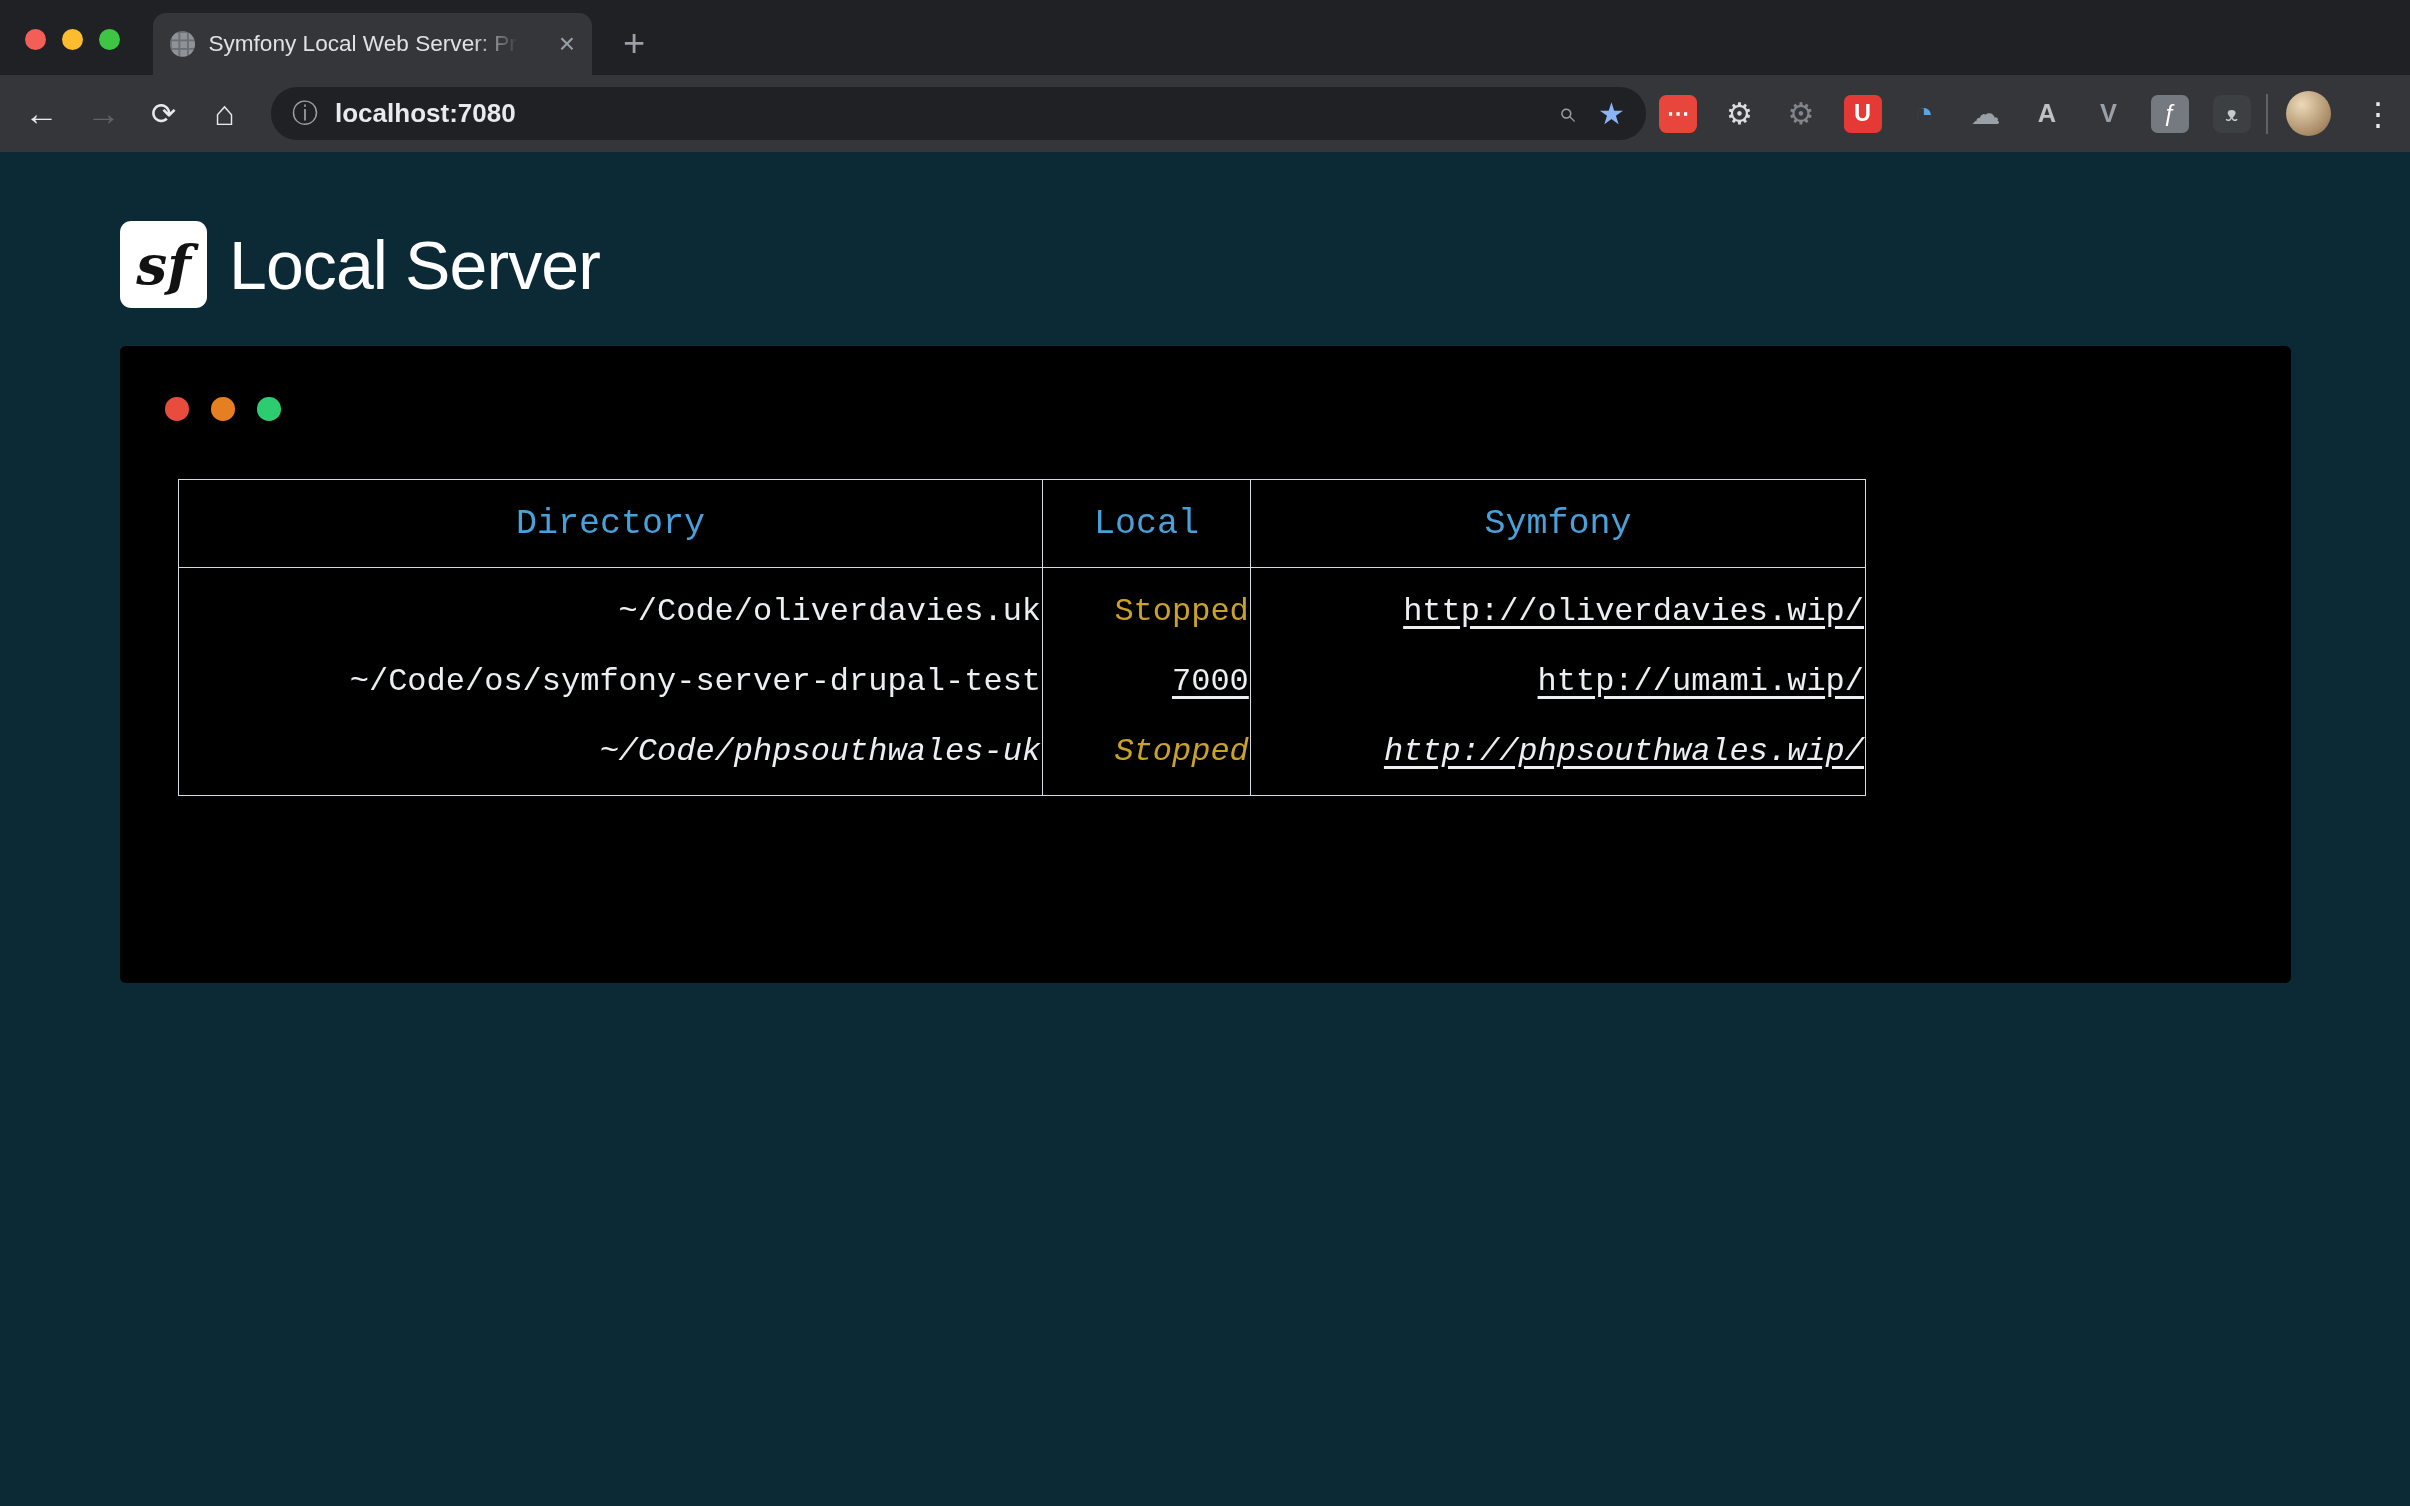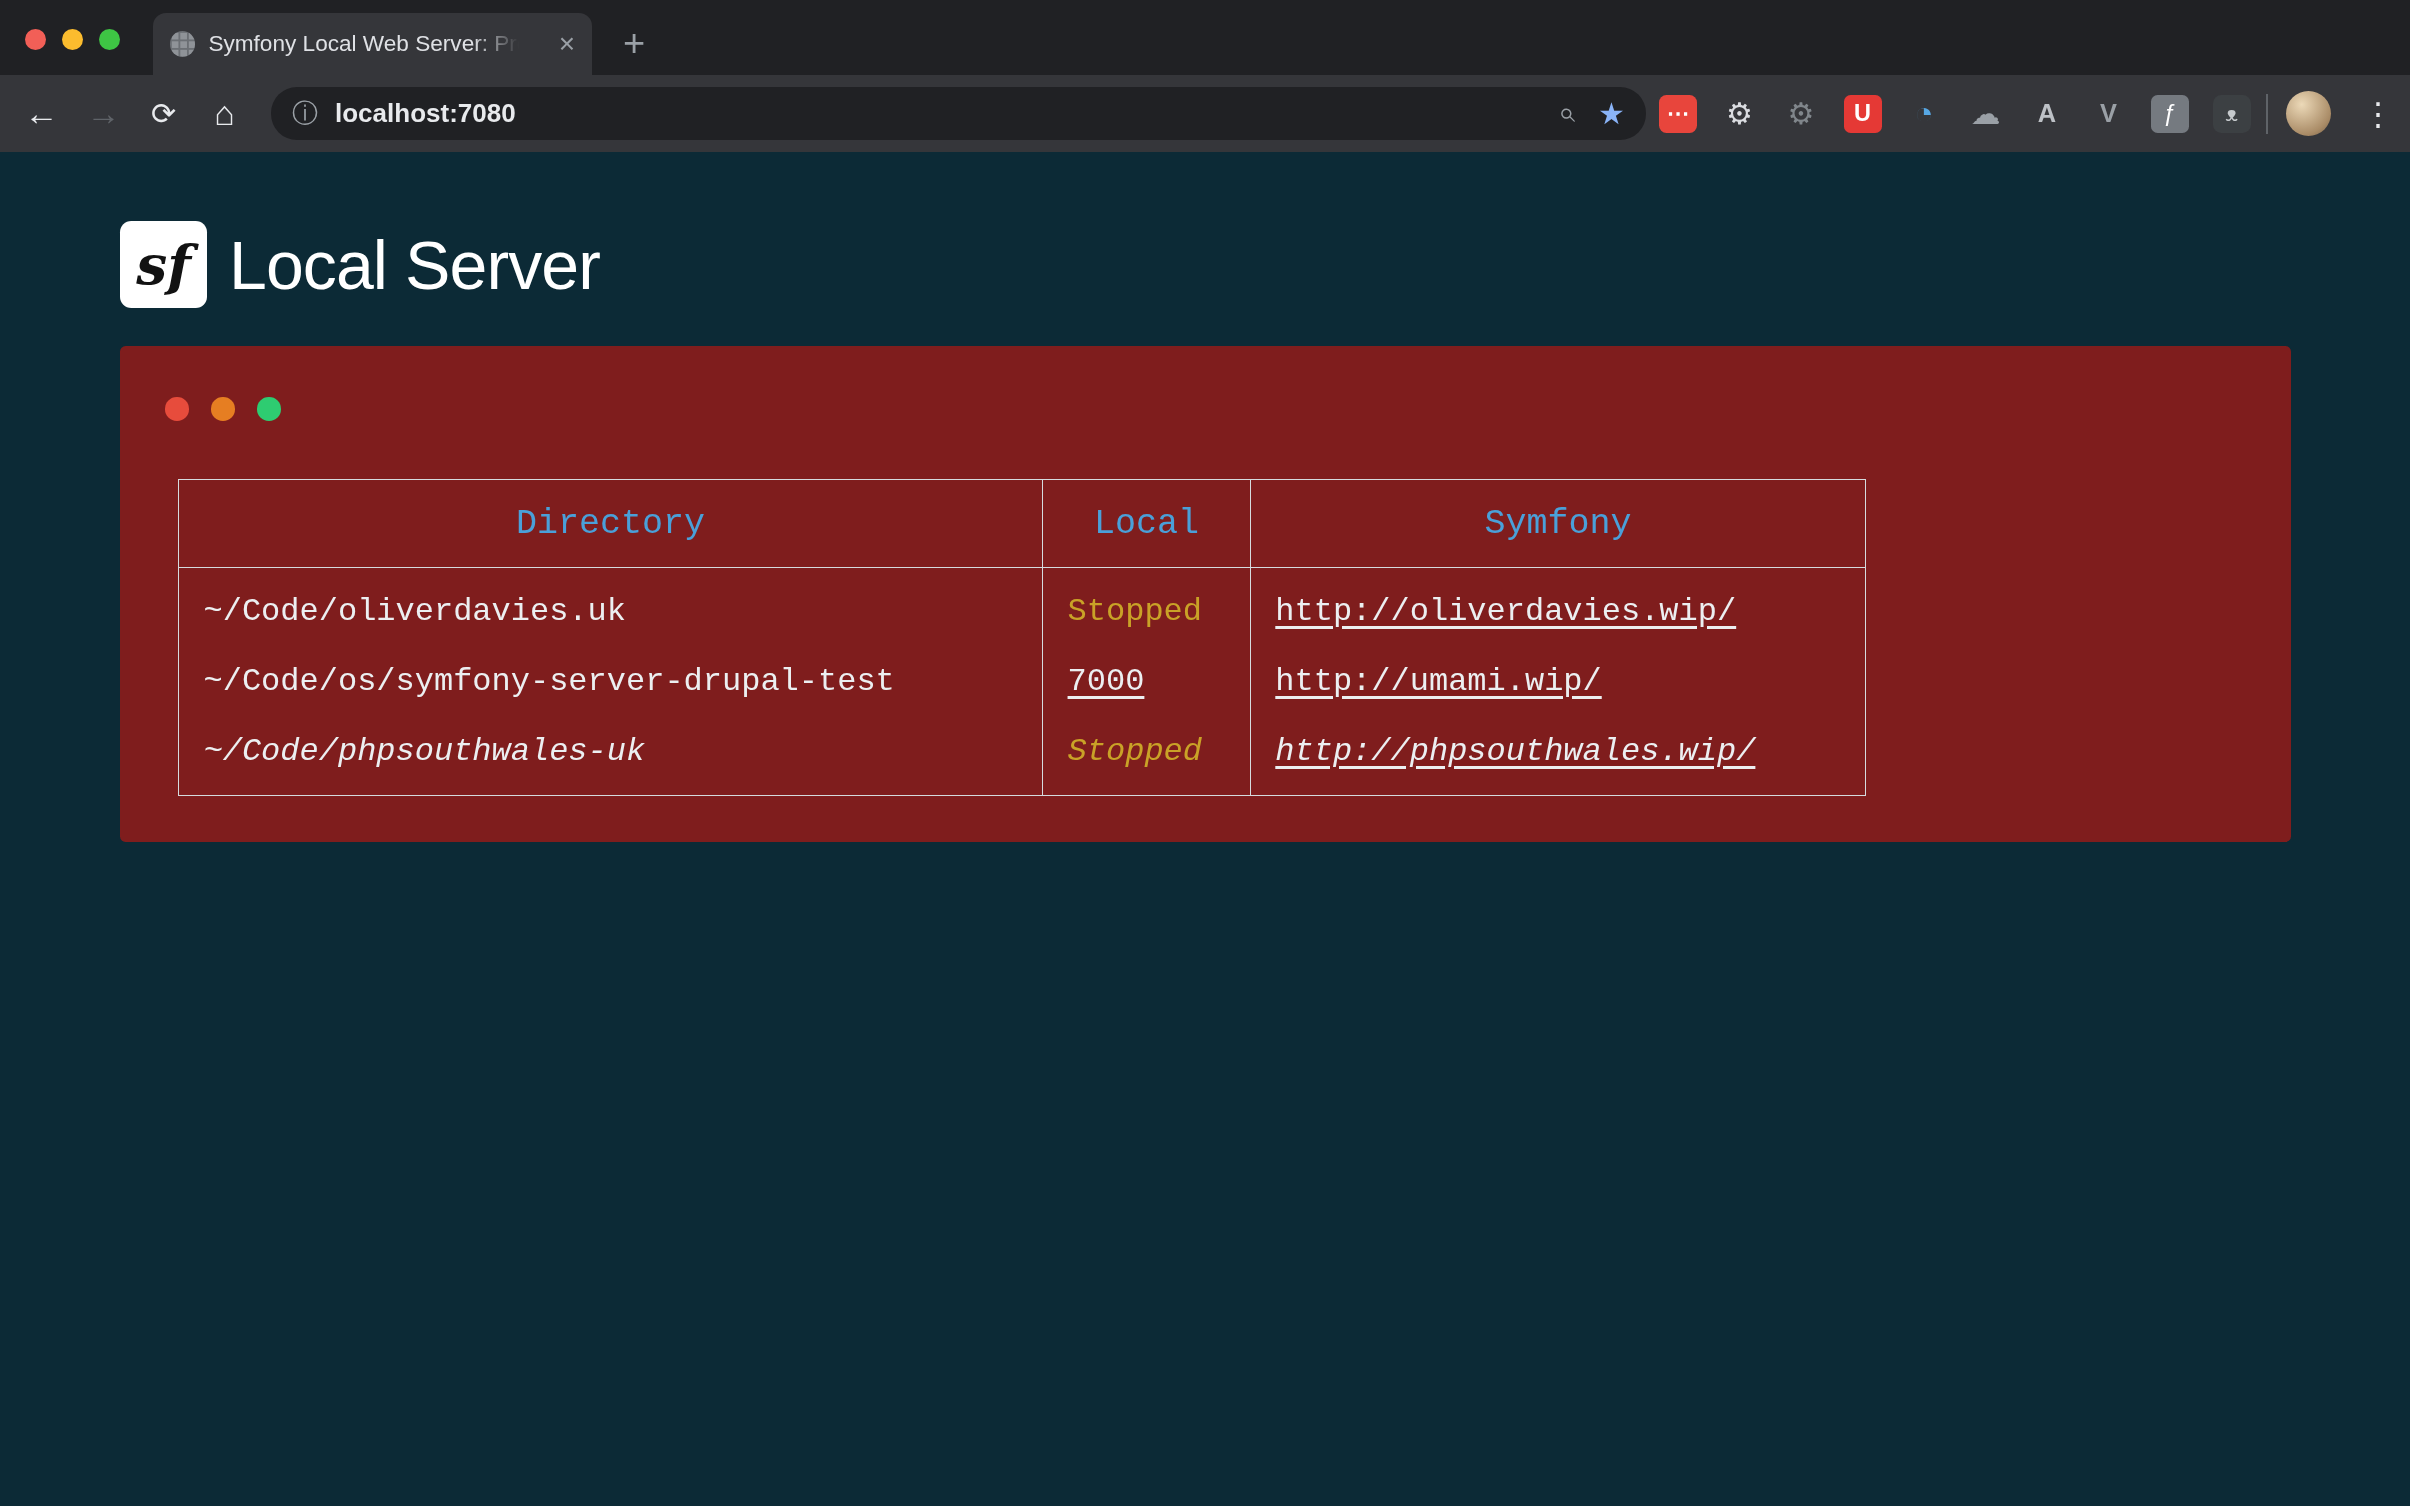--- a/index.html
+++ b/index.html
@@ -58,30 +58,30 @@
         color:#e8eaed;font-size:32px;}
 
   
   .content{position:absolute;left:0;top:153px;width:2411px;height:1354px;background:#0c2a36;}
   .sflogo{position:absolute;left:120px;top:68px;width:87px;height:87px;background:#ffffff;border-radius:11.3px;
           display:flex;align-items:center;justify-content:center;
           font-family:"DejaVu Serif",serif;font-style:italic;font-weight:bold;font-size:55px;color:#121212;}
   .page-title{position:absolute;left:229px;top:68px;height:87px;display:flex;align-items:center;
               color:#ffffff;font-size:68px;letter-spacing:-0.9px;}
 
-  .card{position:absolute;left:120px;top:193px;width:2171px;height:496px;background:#7f1d1d;border-radius:5.6px;}
+  .card{position:absolute;left:120px;top:193px;width:2171px;height:637px;background:#000000;border-radius:5.6px;}
   .dot{position:absolute;top:51px;width:23.5px;height:23.5px;border-radius:50%;}
   .d-red{left:45px;background:#e74c3c;}
   .d-orange{left:91px;background:#e67e22;}
   .d-green{left:137px;background:#2ecc71;}
 
   table.servers{position:absolute;left:58px;top:133px;width:1688px;border-collapse:collapse;
                 font-family:"Liberation Mono","DejaVu Sans Mono",monospace;}
   table.servers,table.servers th{border:1.9px solid #d5dbde;}
-  table.servers td{border-left:1.9px solid #d5dbde;border-right:1.9px solid #d5dbde;}
+  table.servers td{border-left:1.9px solid #d5dbde;border-right:1.9px solid #d5dbde;text-align:right;}
   th.h{height:85px;font-weight:normal;font-size:35px;color:#4aa0d9;text-align:center;}
   .col-dir{width:861px;}
   .col-port{width:207px;}
   .col-dom{width:613px;}
   td.c{height:68px;font-size:32px;color:#eceff1;padding-left:24.5px;vertical-align:middle;white-space:nowrap;}
   tr.r0 td{padding-top:9.4px;}
   tr.r2 td{padding-bottom:9.4px;font-style:italic;}
   .stopped{color:#c9a227;}
   a.lnk{color:#eceff1;text-decoration:underline;text-underline-offset:5.6px;}
 </style>

